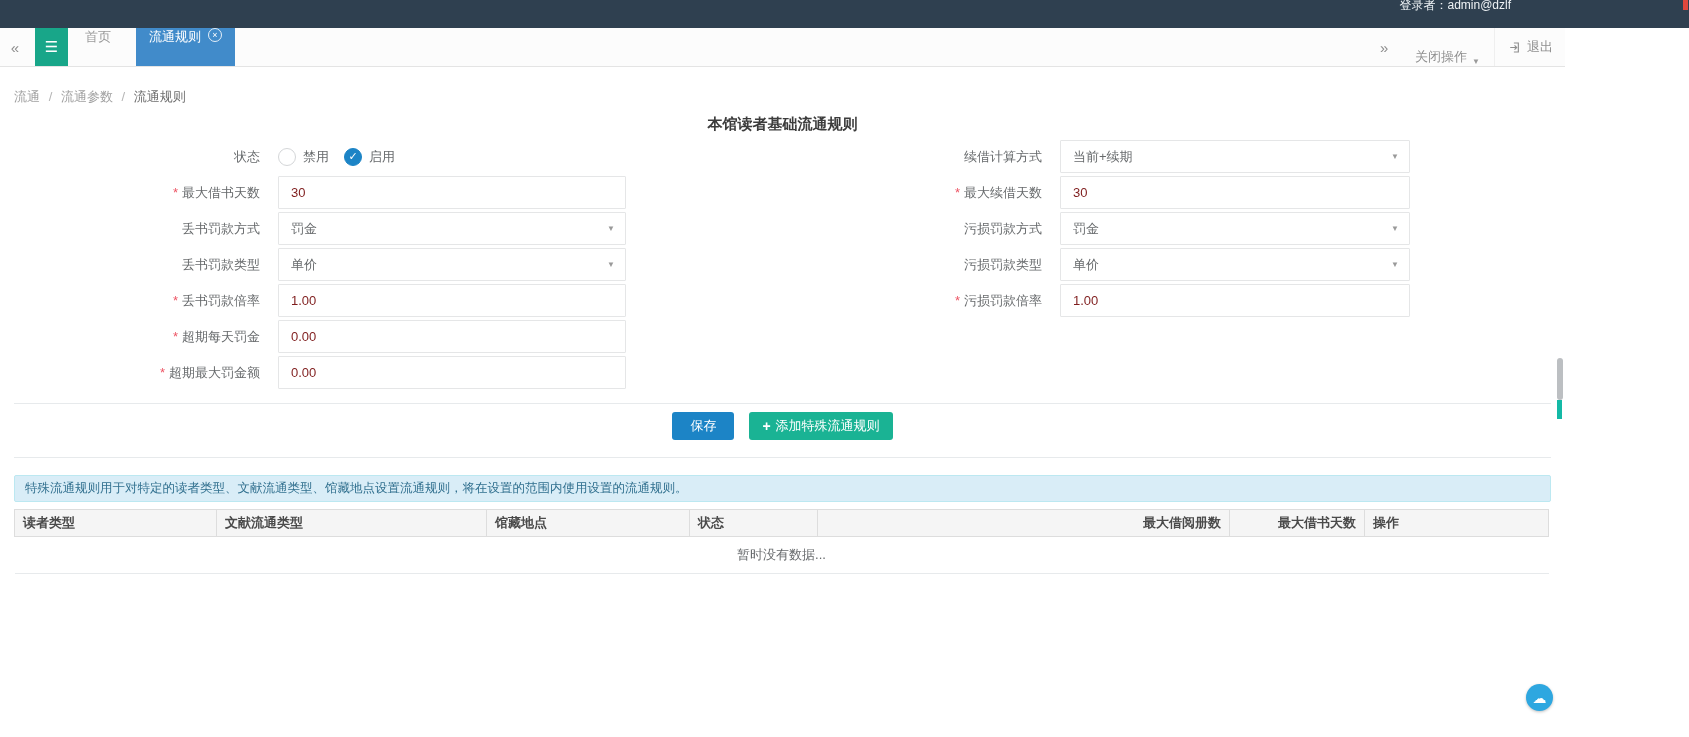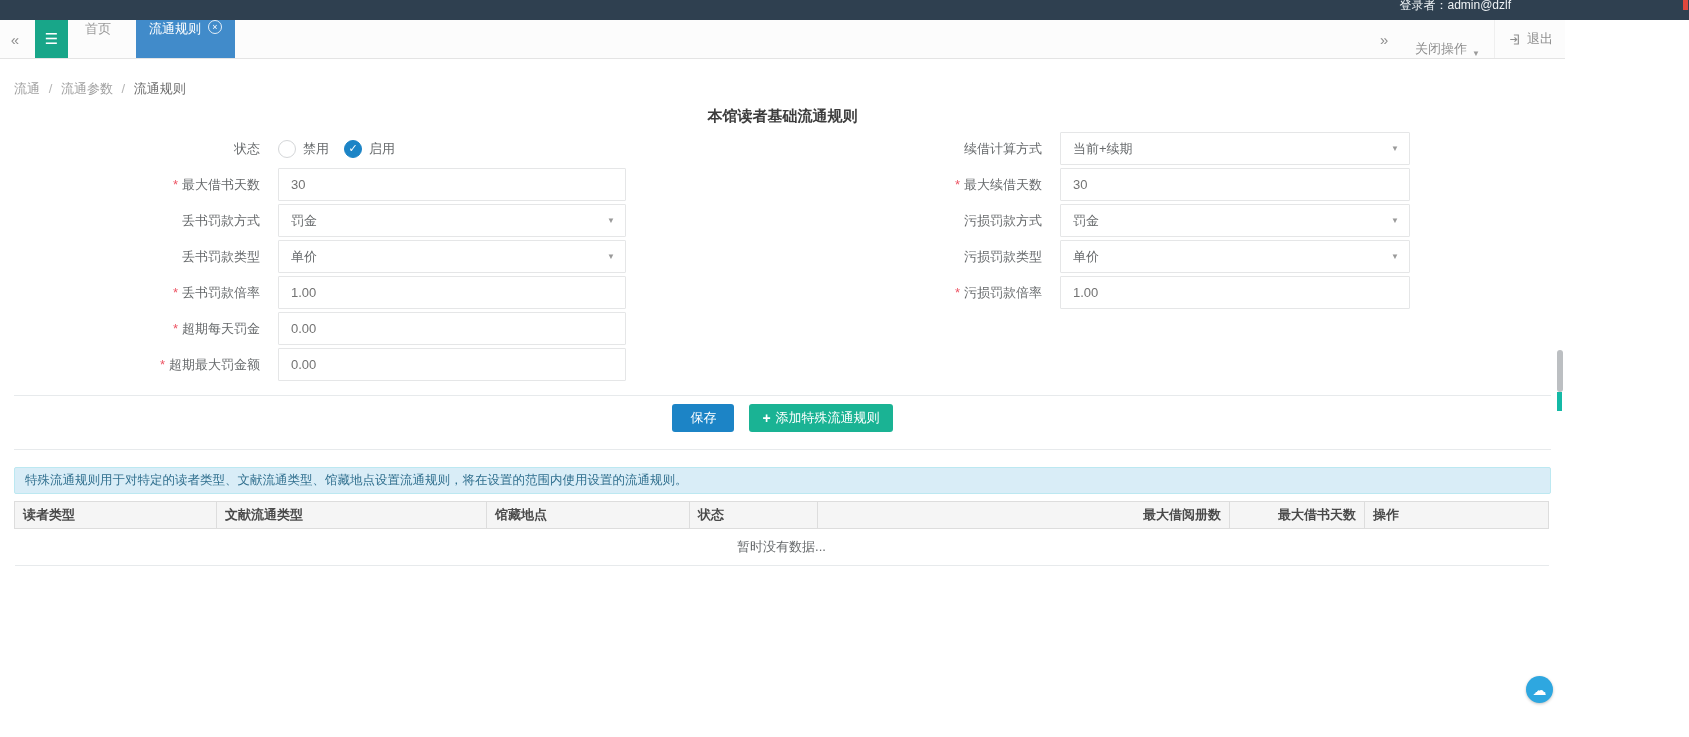--- a/index.html
+++ b/index.html
@@ -4,21 +4,21 @@
 <style>
   * { margin:0; padding:0; box-sizing:border-box; }
   html,body { width:1689px; height:737px; }
   body {
     font-family:"Liberation Sans","DejaVu Sans",sans-serif;
     font-size:13px; color:#676a6c; background:#fff;
     position:relative; overflow:hidden;
   }
 
   
-  .topbar { height:20px; background:#2f4050; position:relative; overflow:hidden; }
+  .topbar { height:28px; background:#2f4050; position:relative; overflow:hidden; }
   .topbar-login { position:absolute; top:-3px; right:178px; color:#eef2f5; font-size:12px; white-space:nowrap; }
   .topbar-red { position:absolute; top:0; right:1px; width:5px; height:10px; background:#e0473d; }
 
   .app { width:1565px; height:727px; position:relative; background:#fff; }
 
   
   .tabbar { height:39px; background:#fcfcfc; border-bottom:1px solid #e4e4e4; display:flex; align-items:stretch; }
   .nav-btn { display:flex; align-items:center; justify-content:center; color:#8e8e8e; cursor:pointer; }
   .nav-collapse { width:30px; font-size:15px; }
   .menu-toggle { width:33px; background:#18a689; color:#fff; font-size:15px; margin-left:5px;
@@ -47,21 +47,21 @@
   .special-title { margin-top:12px; }
 
   
   .form-wrap { display:flex; margin-top:8px; }
   .form-col { width:782px; }
   .form-row { display:flex; align-items:center; height:29px; margin-bottom:7px; }
   .form-label { flex:0 0 260px; width:260px; text-align:right; color:#676a6c; font-size:13px; }
   .req { color:#ed5565; margin-right:4px; font-size:13px; }
   .control { margin-left:18px; width:350px; height:33px; border:1px solid #e5e6e7; background:#fff; border-radius:1px; }
   .form-col-left .control { width:348px; }
-  input.control { padding:0 12px; font-size:13px; color:#737373; outline:none; font-family:inherit; }
+  input.control { padding:0 12px; font-size:13px; color:#7f1d1d; outline:none; font-family:inherit; }
   .select { display:flex; align-items:center; justify-content:space-between; padding:0 10px 0 12px;
             cursor:pointer; color:#676a6c; }
 
   .radio-group { margin-left:18px; display:flex; align-items:center; }
   .radio-item { display:flex; align-items:center; margin-right:15px; cursor:pointer; }
   .radio-circle { width:18px; height:18px; border-radius:50%; border:1px solid #d4d6d8; background:#fff; margin-right:7px; }
   .radio-circle.checked { background:#1c84c6; border-color:#1c84c6; display:flex; align-items:center;
                           justify-content:center; color:#fff; font-size:11px; }
 
   

